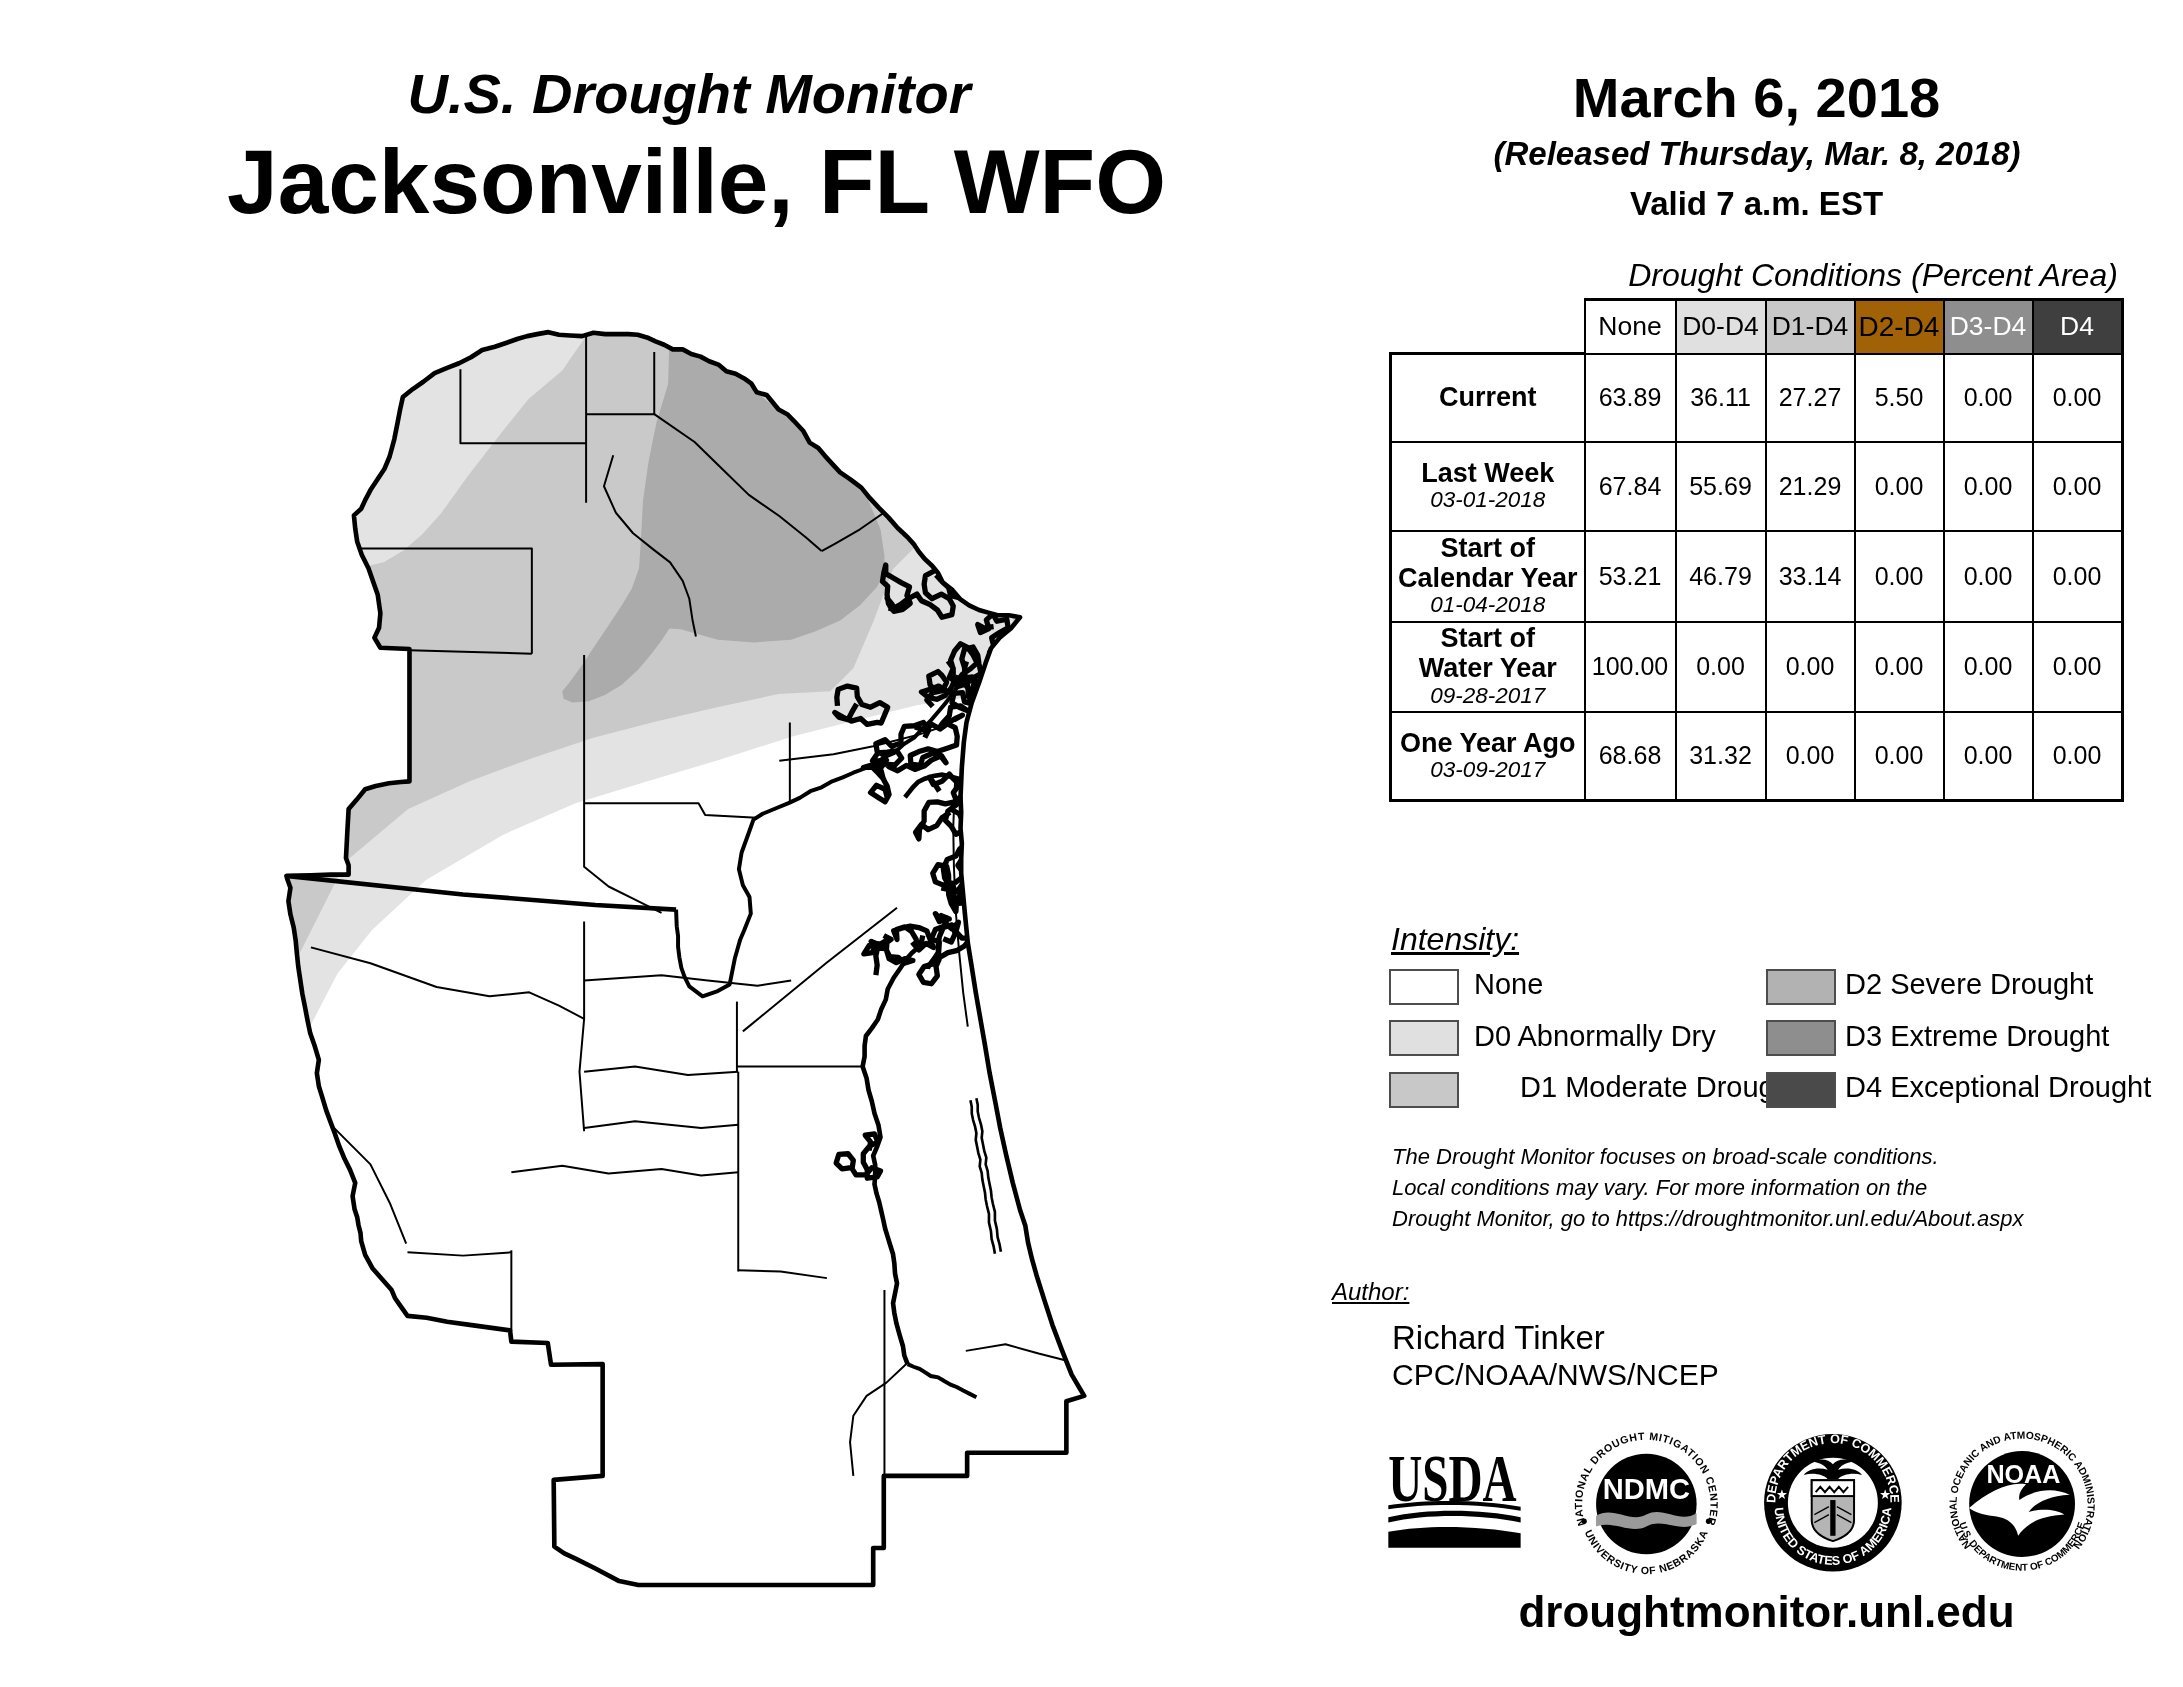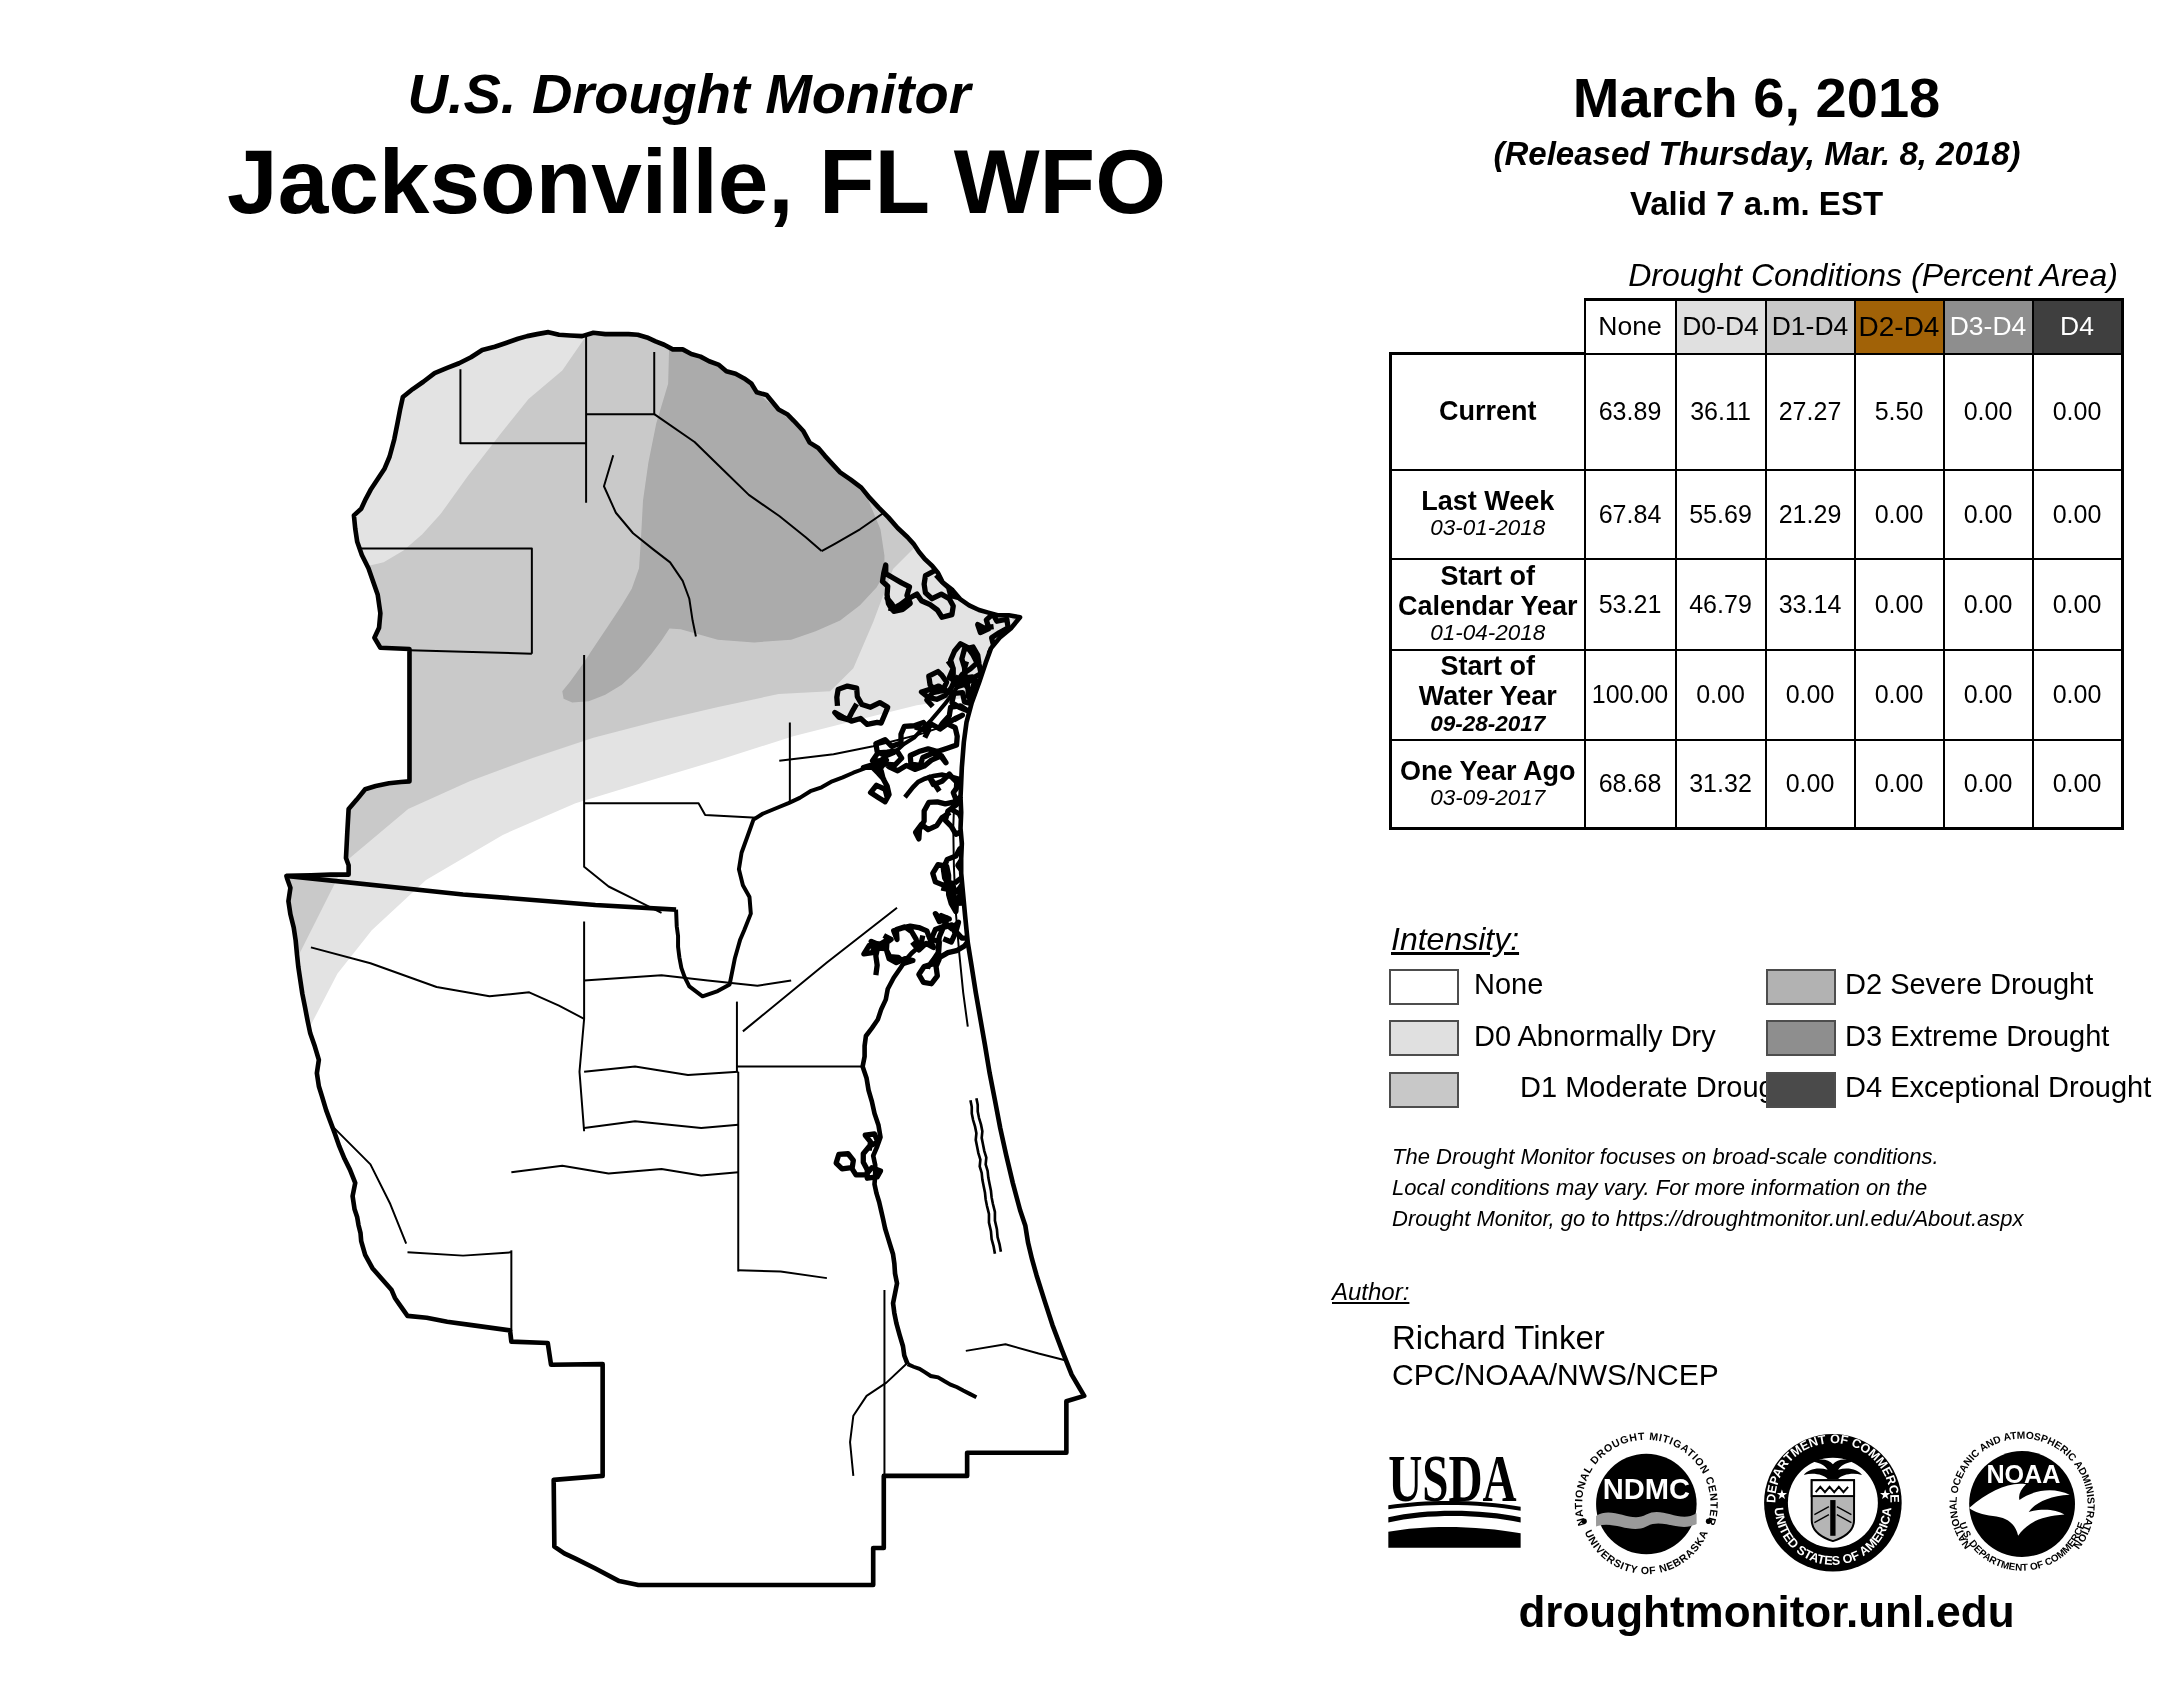--- a/index.html
+++ b/index.html
@@ -113,21 +113,21 @@
 <tbody>
       <tr style="height:54px;">
 <td style="width:193px;border:none;"></td>
 <td style="width:89px;background:#ffffff;color:#000;font-size:26.5px;border-top:3.3px solid #000;border-left:2px solid #000;border-right:2px solid #000;border-bottom:2px solid #000;">None</td>
 <td style="width:88px;background:#e0e0e0;color:#000;font-size:26.5px;border-top:3.3px solid #000;border-left:2px solid #000;border-right:2px solid #000;border-bottom:2px solid #000;">D0-D4</td>
 <td style="width:87px;background:#c8c8c8;color:#000;font-size:26.5px;border-top:3.3px solid #000;border-left:2px solid #000;border-right:2px solid #000;border-bottom:2px solid #000;">D1-D4</td>
 <td style="width:87px;background:#a16207;color:#000;font-size:28px;border-top:3.3px solid #000;border-left:2px solid #000;border-right:2px solid #000;border-bottom:2px solid #000;">D2-D4</td>
 <td style="width:87px;background:#8e8e8e;color:#fff;font-size:26.5px;border-top:3.3px solid #000;border-left:2px solid #000;border-right:2px solid #000;border-bottom:2px solid #000;">D3-D4</td>
 <td style="width:87px;background:#3f3f3f;color:#fff;font-size:26.5px;border-top:3.3px solid #000;border-left:2px solid #000;border-right:3.3px solid #000;border-bottom:2px solid #000;">D4</td>
 </tr>
-<tr style="height:116px;">
+<tr style="height:88px;">
 <td style="border-left:3.3px solid #000;border-top:3.3px solid #000;border-bottom:2px solid #000;border-right:2px solid #000;font-weight:bold;font-size:27px;line-height:1.1;">Current</td>
 <td style="border-top:2px solid #000;border-left:2px solid #000;border-right:2px solid #000;border-bottom:2px solid #000;font-size:25px;">63.89</td>
 <td style="border-top:2px solid #000;border-left:2px solid #000;border-right:2px solid #000;border-bottom:2px solid #000;font-size:25px;">36.11</td>
 <td style="border-top:2px solid #000;border-left:2px solid #000;border-right:2px solid #000;border-bottom:2px solid #000;font-size:25px;">27.27</td>
 <td style="border-top:2px solid #000;border-left:2px solid #000;border-right:2px solid #000;border-bottom:2px solid #000;font-size:25px;">5.50</td>
 <td style="border-top:2px solid #000;border-left:2px solid #000;border-right:2px solid #000;border-bottom:2px solid #000;font-size:25px;">0.00</td>
 <td style="border-top:2px solid #000;border-left:2px solid #000;border-right:3.3px solid #000;border-bottom:2px solid #000;font-size:25px;">0.00</td>
 </tr>
 <tr style="height:89px;">
 <td style="border-left:3.3px solid #000;border-top:2px solid #000;border-bottom:2px solid #000;border-right:2px solid #000;font-weight:bold;font-size:27px;line-height:1.1;">Last Week<div style="font-size:22.5px;font-style:italic;font-weight:normal;">03-01-2018</div></td>
@@ -141,21 +141,21 @@
 <tr style="height:91px;">
 <td style="border-left:3.3px solid #000;border-top:2px solid #000;border-bottom:2px solid #000;border-right:2px solid #000;font-weight:bold;font-size:27px;line-height:1.1;">Start of<br>Calendar Year<div style="font-size:22.5px;font-style:italic;font-weight:normal;">01-04-2018</div></td>
 <td style="border-top:2px solid #000;border-left:2px solid #000;border-right:2px solid #000;border-bottom:2px solid #000;font-size:25px;">53.21</td>
 <td style="border-top:2px solid #000;border-left:2px solid #000;border-right:2px solid #000;border-bottom:2px solid #000;font-size:25px;">46.79</td>
 <td style="border-top:2px solid #000;border-left:2px solid #000;border-right:2px solid #000;border-bottom:2px solid #000;font-size:25px;">33.14</td>
 <td style="border-top:2px solid #000;border-left:2px solid #000;border-right:2px solid #000;border-bottom:2px solid #000;font-size:25px;">0.00</td>
 <td style="border-top:2px solid #000;border-left:2px solid #000;border-right:2px solid #000;border-bottom:2px solid #000;font-size:25px;">0.00</td>
 <td style="border-top:2px solid #000;border-left:2px solid #000;border-right:3.3px solid #000;border-bottom:2px solid #000;font-size:25px;">0.00</td>
 </tr>
 <tr style="height:90px;">
-<td style="border-left:3.3px solid #000;border-top:2px solid #000;border-bottom:2px solid #000;border-right:2px solid #000;font-weight:bold;font-size:27px;line-height:1.1;">Start of<br>Water Year<div style="font-size:22.5px;font-style:italic;font-weight:bold;">09-28-2017</div></td>
+<td style="border-left:3.3px solid #000;border-top:2px solid #000;border-bottom:2px solid #000;border-right:2px solid #000;font-weight:bold;font-size:27px;line-height:1.1;">Start of<br>Water Year<div style="font-size:22.5px;font-style:italic;font-weight:normal;">09-28-2017</div></td>
 <td style="border-top:2px solid #000;border-left:2px solid #000;border-right:2px solid #000;border-bottom:2px solid #000;font-size:25px;">100.00</td>
 <td style="border-top:2px solid #000;border-left:2px solid #000;border-right:2px solid #000;border-bottom:2px solid #000;font-size:25px;">0.00</td>
 <td style="border-top:2px solid #000;border-left:2px solid #000;border-right:2px solid #000;border-bottom:2px solid #000;font-size:25px;">0.00</td>
 <td style="border-top:2px solid #000;border-left:2px solid #000;border-right:2px solid #000;border-bottom:2px solid #000;font-size:25px;">0.00</td>
 <td style="border-top:2px solid #000;border-left:2px solid #000;border-right:2px solid #000;border-bottom:2px solid #000;font-size:25px;">0.00</td>
 <td style="border-top:2px solid #000;border-left:2px solid #000;border-right:3.3px solid #000;border-bottom:2px solid #000;font-size:25px;">0.00</td>
 </tr>
 <tr style="height:89px;">
 <td style="border-left:3.3px solid #000;border-top:2px solid #000;border-bottom:3.3px solid #000;border-right:2px solid #000;font-weight:bold;font-size:27px;line-height:1.1;">One Year Ago<div style="font-size:22.5px;font-style:italic;font-weight:normal;">03-09-2017</div></td>
 <td style="border-top:2px solid #000;border-left:2px solid #000;border-right:2px solid #000;border-bottom:3.3px solid #000;font-size:25px;">68.68</td>

